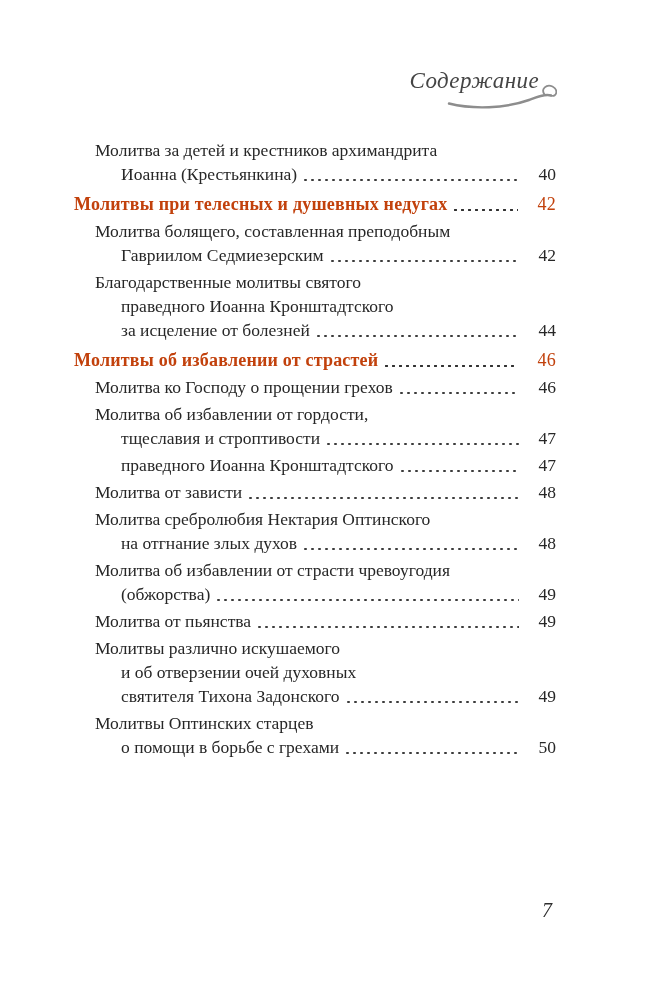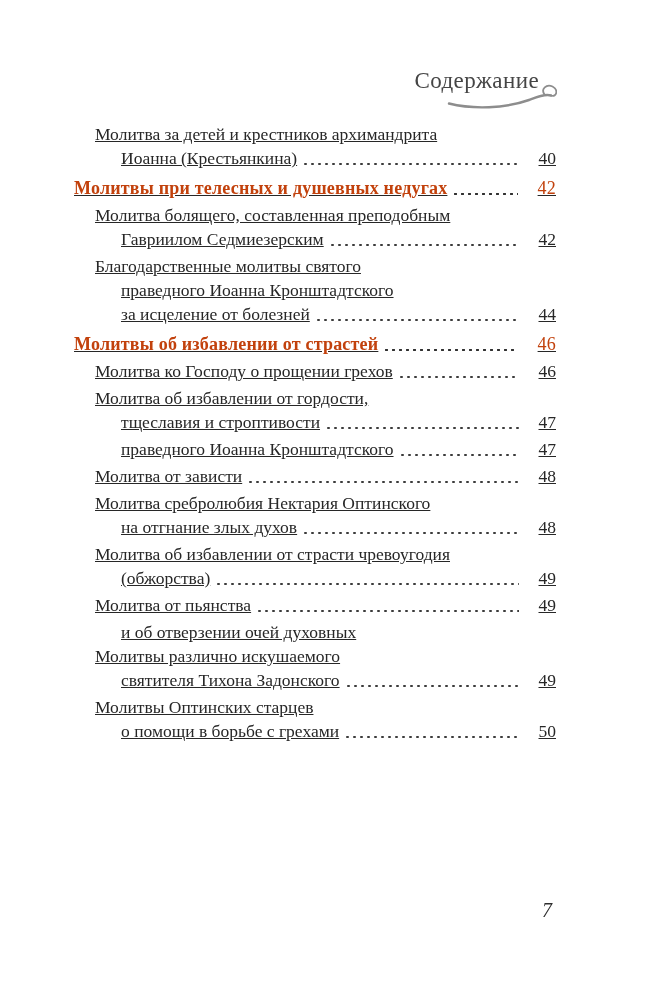--- a/index.html
+++ b/index.html
@@ -11,38 +11,38 @@
     overflow: hidden;
     font-family: "Liberation Serif", "DejaVu Serif", serif;
     color: #272727;
   }
 
   
   .running-head {
     position: absolute;
     top: 68px;
     right: 130px;
+    font-style: italic;
     font-size: 23px;
     letter-spacing: 0.4px;
     color: #454545;
     line-height: 26px;
   }
   .flourish {
     position: absolute;
     top: 80px;
     right: 112px;
   }
 
   
   .toc {
     position: absolute;
     left: 74px;
-    top: 122px;
+    top: 138px;
     width: 482px;
-    text-decoration: underline;
   }
   .toc-entry {
     font-size: 17.5px;
     line-height: 24px;
     margin-bottom: 3px;
   }
   .toc-entry.level1 {
     font-weight: bold;
     font-size: 18px;
     letter-spacing: 0.2px;
@@ -192,26 +192,26 @@
         </div>
       </div>
       <div class="toc-entry level2">
         <div class="toc-line">
           <span class="toc-text">Молитва от пьянства</span>
           <span class="leader"></span>
           <span class="page-ref">49</span>
         </div>
       </div>
       <div class="toc-entry level2">
+        <div class="toc-line">
+          <span class="toc-text">Молитвы различно искушаемого</span>
+        </div>
         <div class="toc-line cont">
           <span class="toc-text">и об отверзении очей духовных</span>
         </div>
-        <div class="toc-line">
-          <span class="toc-text">Молитвы различно искушаемого</span>
-        </div>
         <div class="toc-line cont">
           <span class="toc-text">святителя Тихона Задонского</span>
           <span class="leader"></span>
           <span class="page-ref">49</span>
         </div>
       </div>
       <div class="toc-entry level2">
         <div class="toc-line">
           <span class="toc-text">Молитвы Оптинских старцев</span>
         </div>

